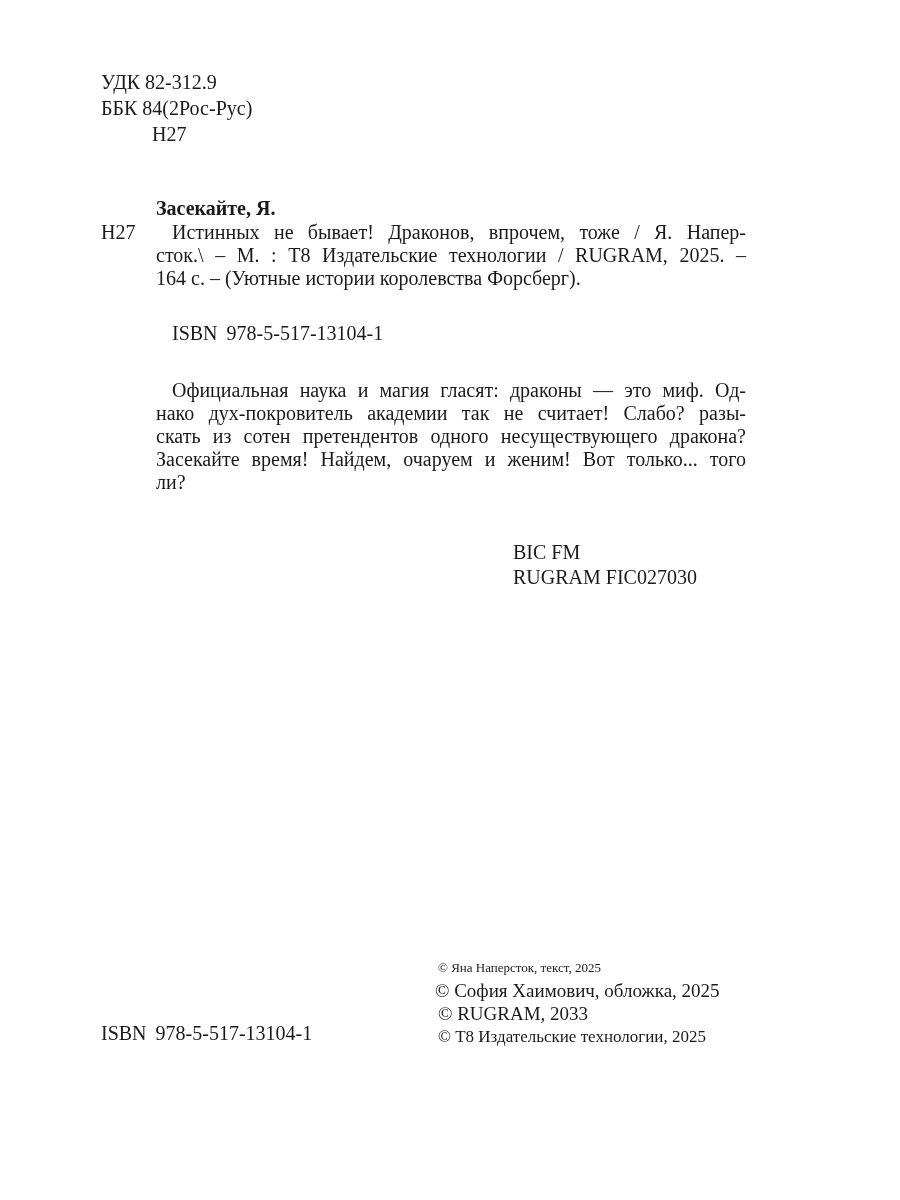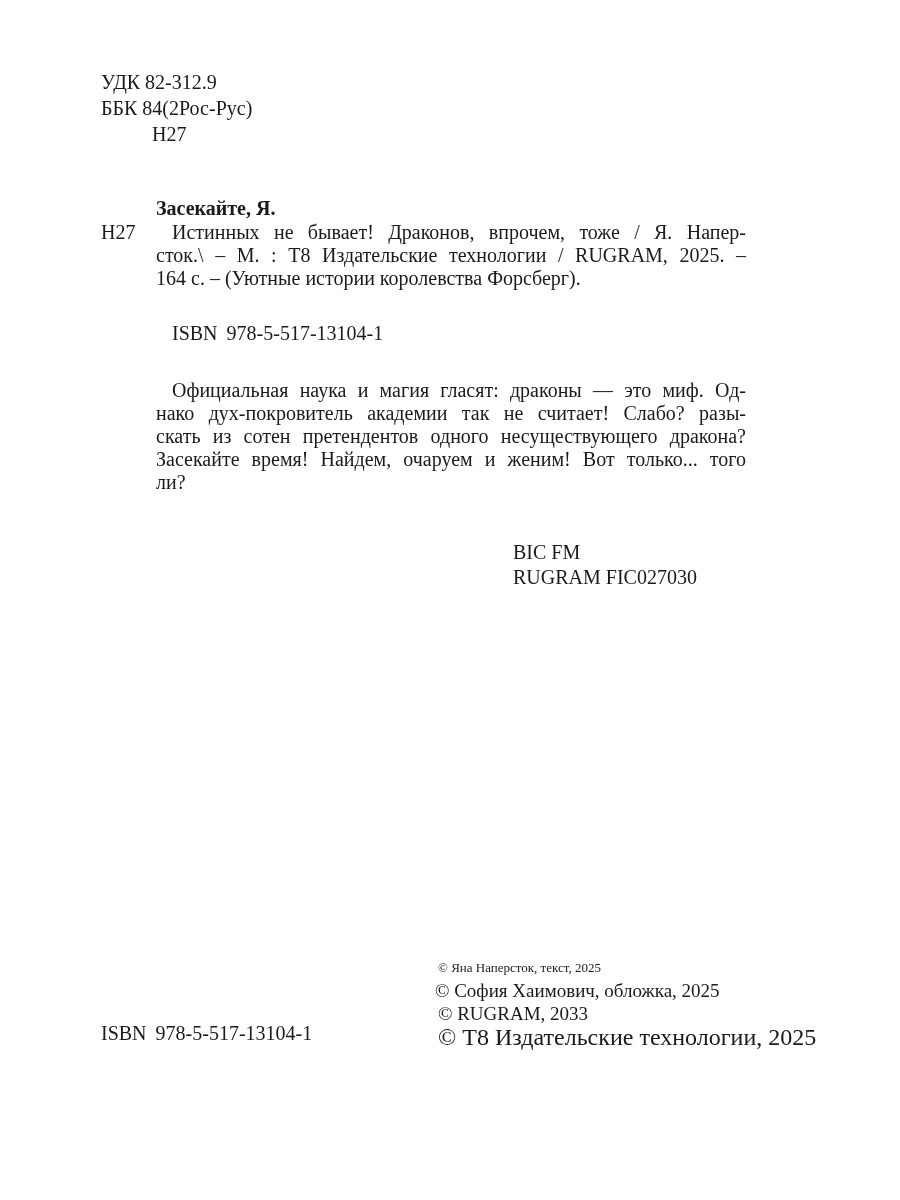--- a/index.html
+++ b/index.html
@@ -47,14 +47,14 @@
   <div class="abs t" style="left:513px; top:540px;">BIC FM</div>
   <div class="abs t" style="left:513px; top:565px;">RUGRAM FIC027030</div>
 </div>
 
 <div class="abs t" style="left:101px; top:1021px; word-spacing:4px;">ISBN  978-5-517-13104-1</div>
 
 <div>
   <div class="abs t" style="left:438px; top:956px; font-size:13px;">© Яна Наперсток, текст, 2025</div>
   <div class="abs t" style="left:435px; top:979px; font-size:19px;">© София Хаимович, обложка, 2025</div>
   <div class="abs t" style="left:438px; top:1002px; font-size:19px;">© RUGRAM, 2033</div>
-  <div class="abs t" style="left:438px; top:1025px; font-size:24px;">© Т8 Издательские технологии, 2025</div>
+  <div class="abs t" style="left:438px; top:1025px; font-size:17px;">© Т8 Издательские технологии, 2025</div>
 </div>
 
 </body></html>

